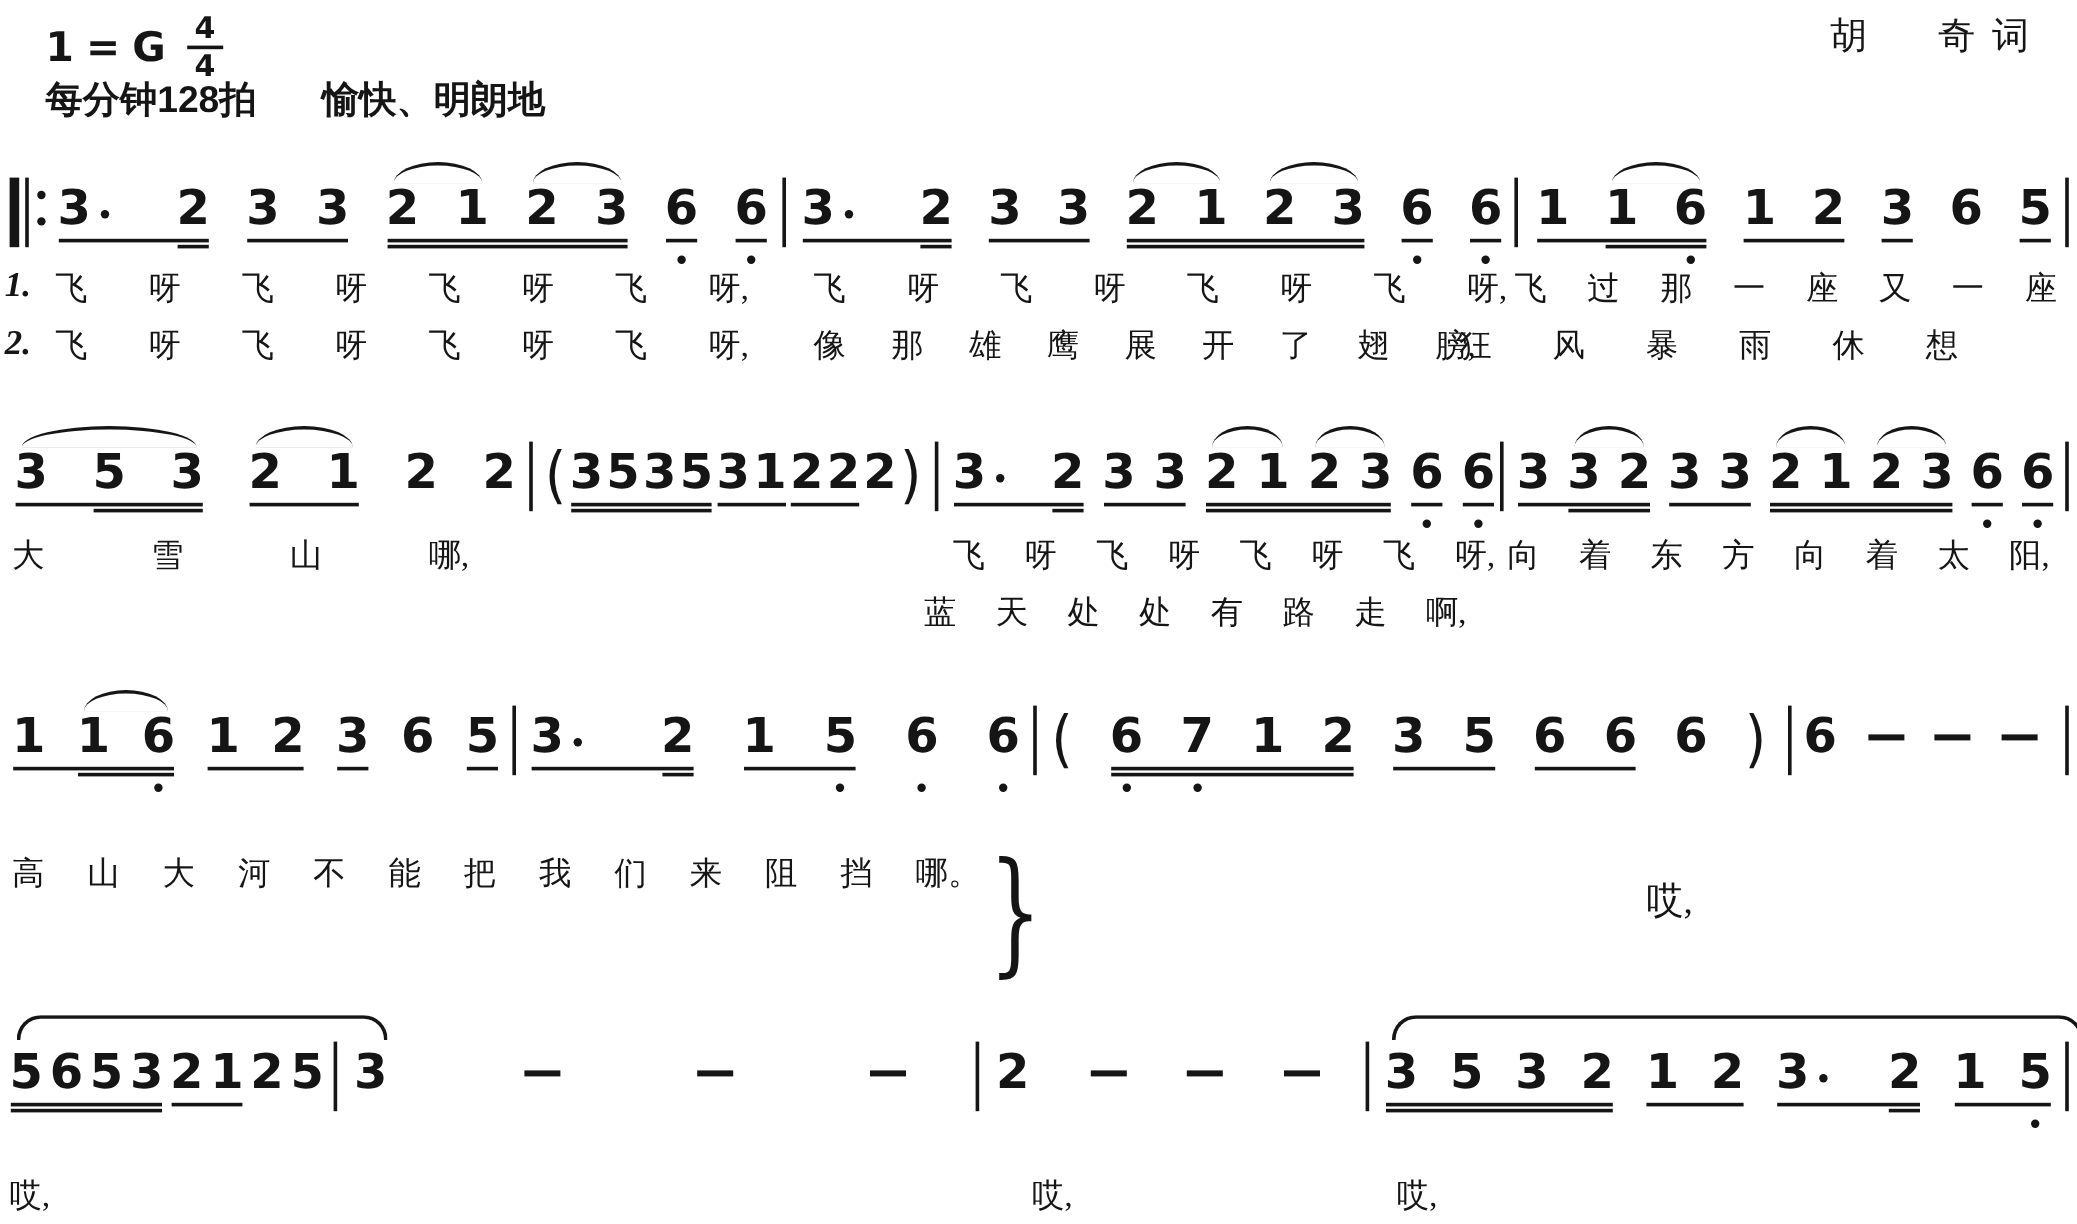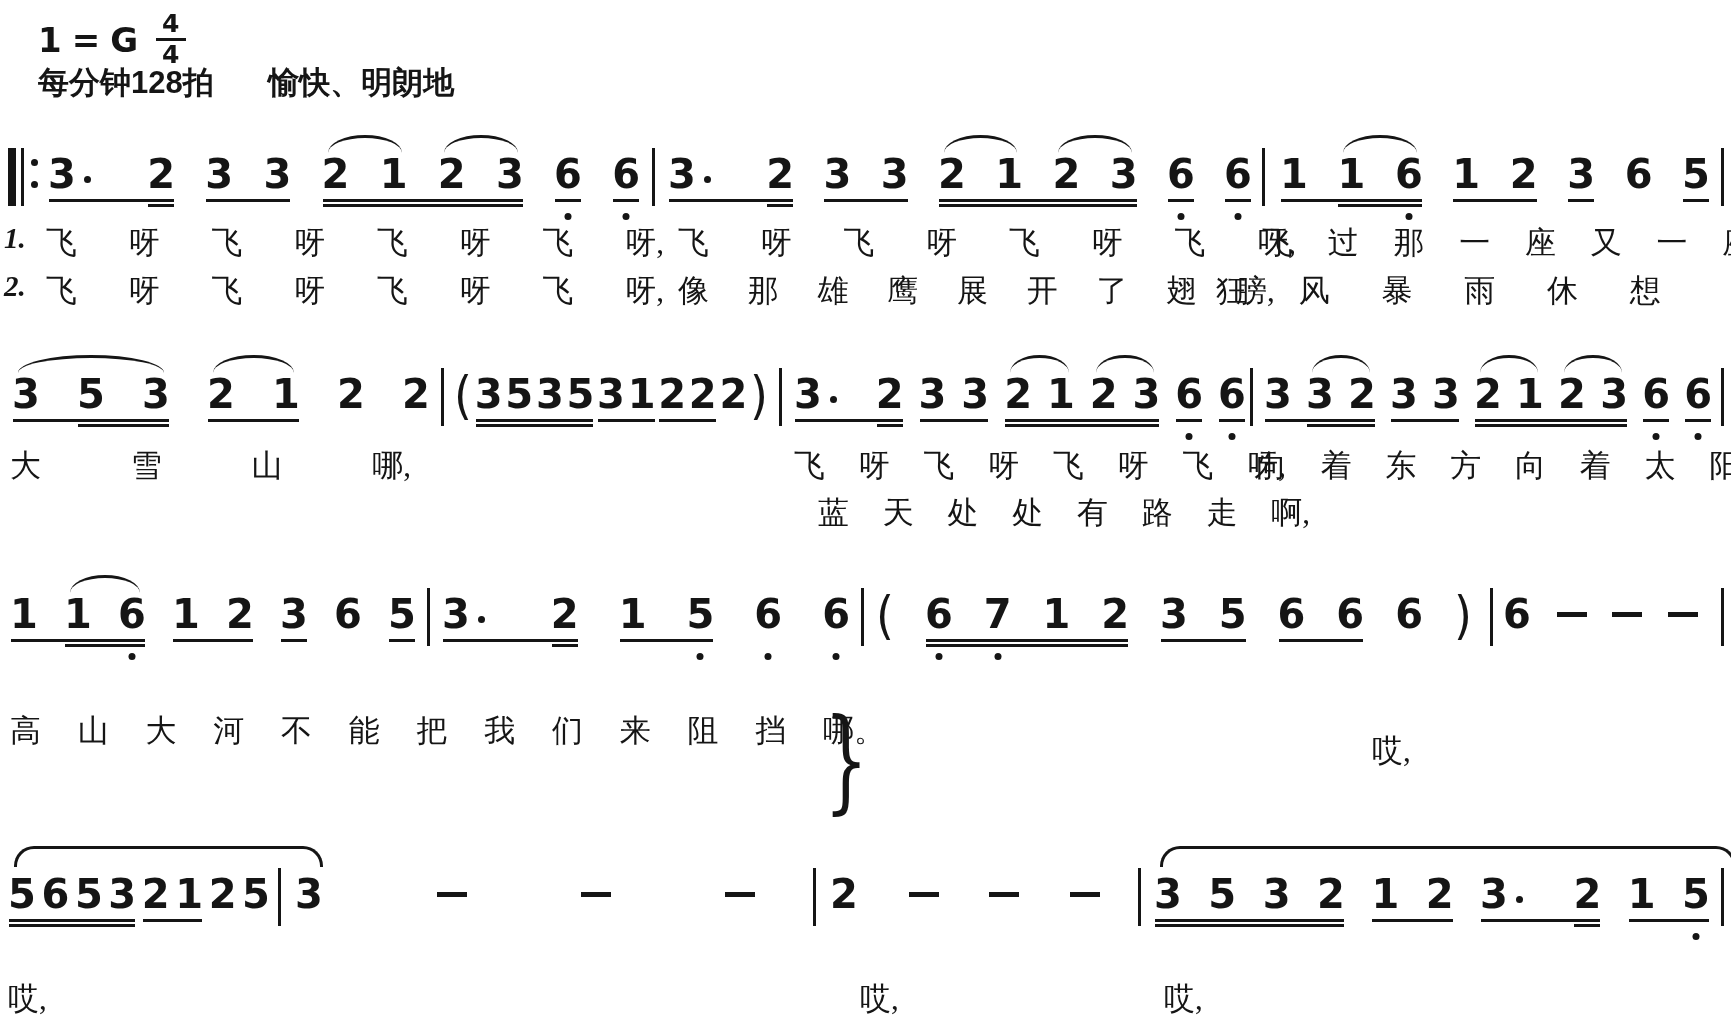--- a/index.html
+++ b/index.html
@@ -39,21 +39,21 @@
     border-left:3px solid #151515;border-right:3px solid #151515}
   .dash{width:30px;height:5px;background:#151515;margin-top:20px}
   .paren{font-family:"DejaVu Sans",sans-serif;font-size:46px;line-height:46px;transform:scaleY(1.12)}
   .repeat{position:absolute;top:0;width:32px;height:44px}
   .rp-thick{position:absolute;left:0;top:-4px;width:8px;height:58px;background:#151515}
   .rp-thin{position:absolute;left:13px;top:-4px;width:3px;height:58px;background:#151515}
   .rp-dot{position:absolute;left:23px;width:7px;height:7px;border-radius:50%;background:#151515}
   .rp-dot.d1{top:7px}.rp-dot.d2{top:29px}
   
   .lyric-row{position:absolute;left:0;width:100%;height:42px}
-  .lseg{position:absolute;top:0;font-size:31px;white-space:pre}
+  .lseg{position:absolute;top:0;font-size:27px;white-space:pre}
   .vno{font-weight:700;font-style:italic;font-size:29px;font-family:"Liberation Serif",serif}
   .brace{position:absolute;font-family:"DejaVu Serif",serif;font-weight:400;line-height:1;
     transform:scaleX(0.62);transform-origin:left center}
   .interj{position:absolute;font-size:31px;white-space:pre}
 </style>
 </head>
 <body>
 
 <div class="keysig">
   <span>1</span>
@@ -64,20 +64,21 @@
     <span class="tnum">4</span>
   </span>
 </div>
 
 <div class="tempoline">
   <span>每分钟128拍</span>
   <span class="expr">愉快、明朗地</span>
 </div>
 
 <div class="credits">
+  <div class="cline">胡　奇词</div>
 </div>
 
 <div id="systems">
     <div class="system" style="top: 138px;">
       <div class="notes-row">
         <div class="repeat" style="left: 8px;">
           <div class="rp-thick"></div>
           <div class="rp-thin"></div>
           <div class="rp-dot d1"></div>
           <div class="rp-dot d2"></div>
@@ -377,21 +378,21 @@
         <div class="slur" style="left: 1311.6px; width: 58.8px;"></div>
         <div class="slur" style="left: 1479.6px; width: 58.8px;"></div>
         <div class="slur" style="left: 1563.6px; width: 58.8px;"></div>
       </div>
       <div class="lyric-row" style="top: 87px;">
         <div class="lseg" style="left: 10px; word-spacing: 82px;">大 雪 山 哪,</div>
         <div class="lseg" style="left: 794px; word-spacing: 26px;">飞 呀 飞 呀 飞 呀 飞 呀,</div>
         <div class="lseg" style="left: 1256px; word-spacing: 26px;">向 着 东 方 向 着 太 阳,</div>
       </div>
       <div class="lyric-row" style="top: 134px;">
-        <div class="lseg" style="left: 818px; word-spacing: 26px;">蓝 天 处 处 有 路 走 啊,</div>
+        <div class="lseg" style="left: 770px; word-spacing: 26px;">蓝 天 处 处 有 路 走 啊,</div>
       </div>
     </div>
     <div class="system" style="top: 578px;">
       <div class="notes-row">
         <div class="measure" style="left: 10px; width: 406px;">
           <div class="note">
             <div class="num">1</div>
           </div>
           <div class="note">
             <div class="num">1</div>

